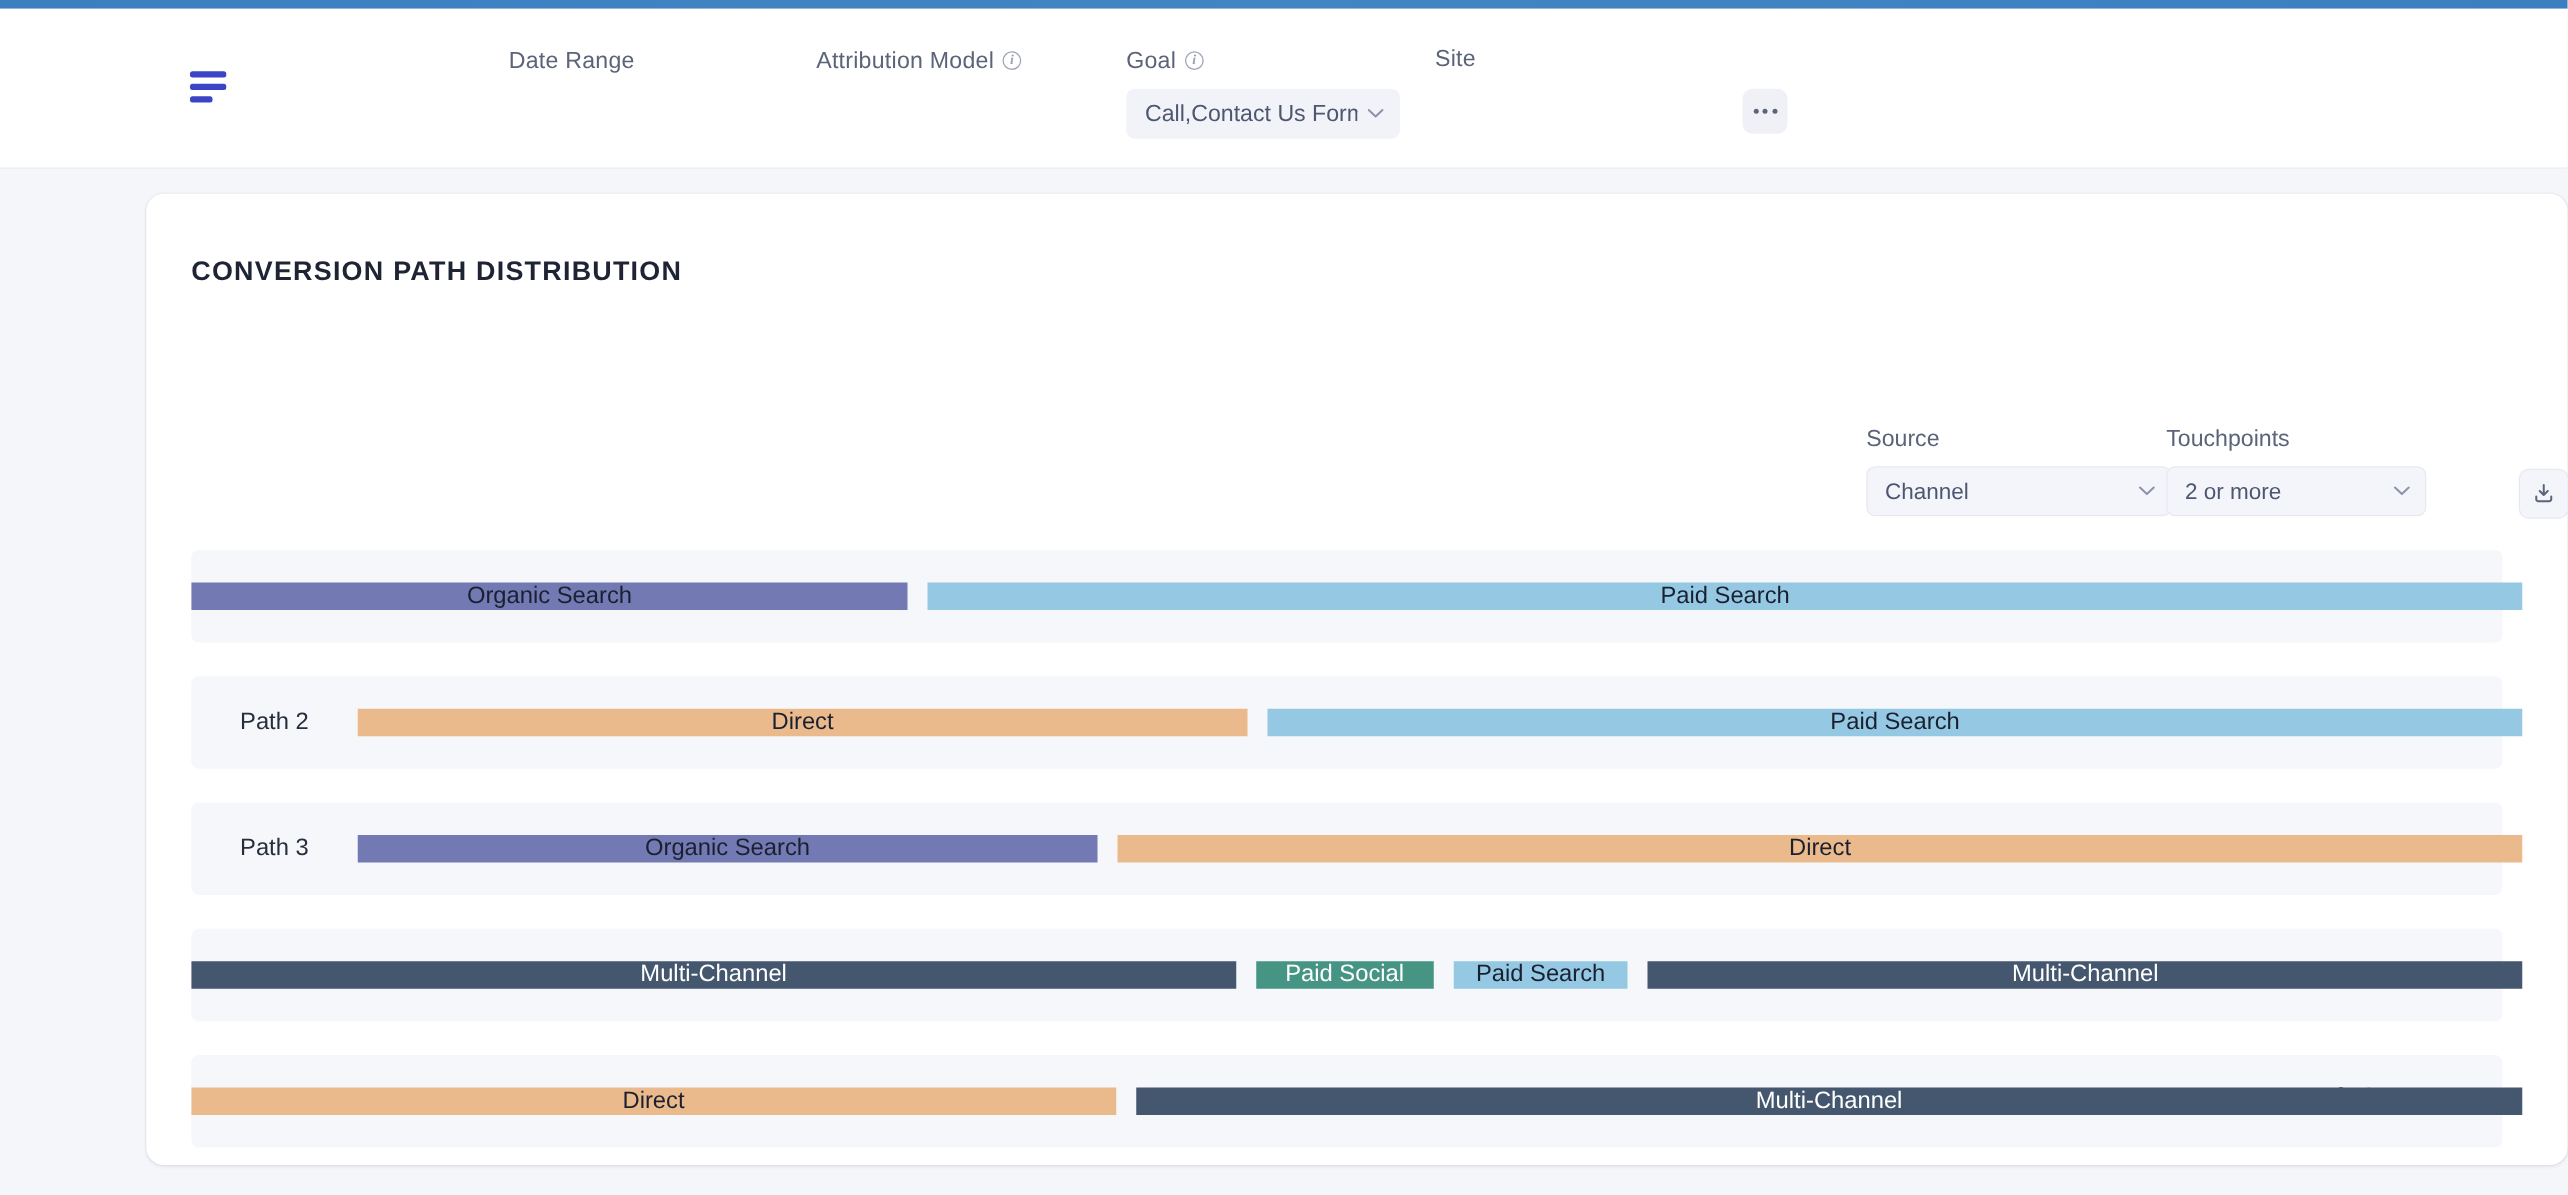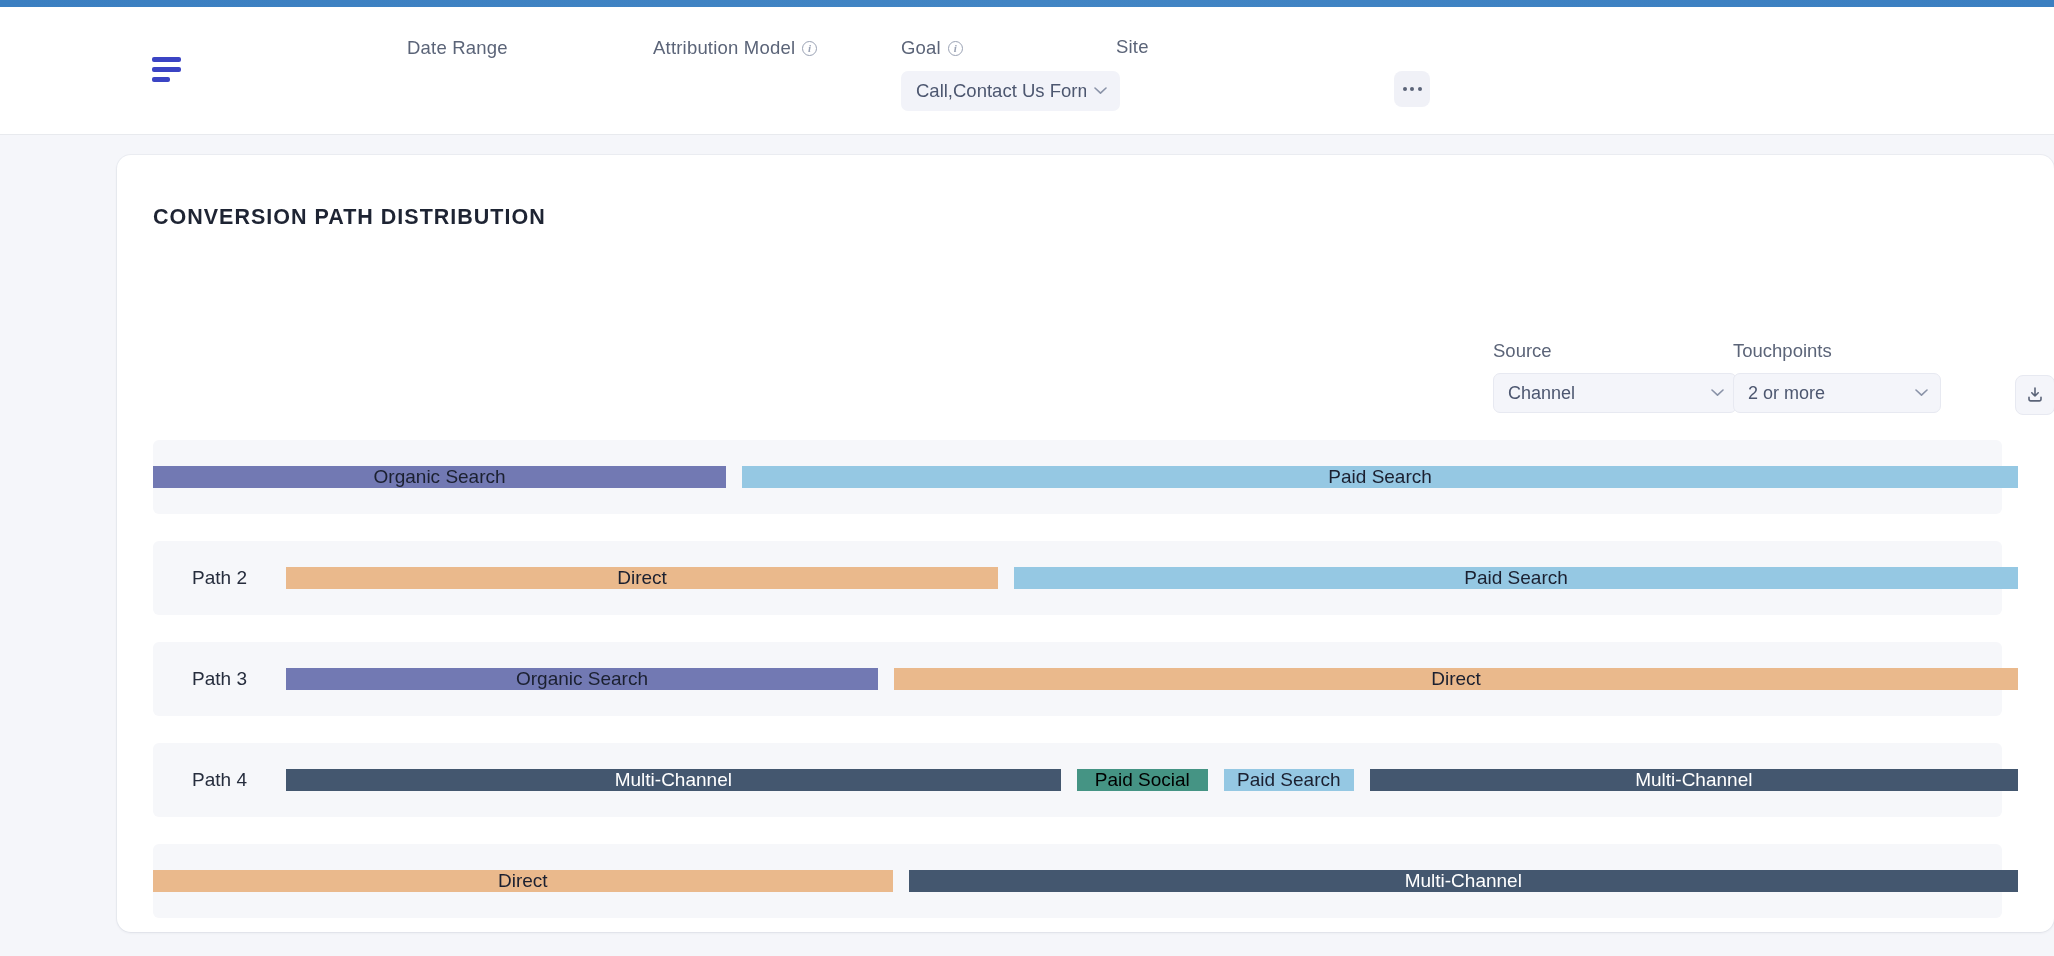--- a/index.html
+++ b/index.html
@@ -173,21 +173,21 @@
         </div>
         <div class="select" style="width:219px">
           <span class="val">Call,Contact Us Form ...</span>
           <span class="chev">
             <svg width="13" height="8" viewBox="0 0 13 8" fill="none">
               <path d="M1 1l5.5 5.2L12 1" stroke="#8a93a8" stroke-width="1.6" stroke-linecap="round" stroke-linejoin="round"></path>
             </svg>
           </span>
         </div>
       </div>
-      <div class="filter-group" style="left: 1116px; top: 29px;">
+      <div class="filter-group" style="left: 1148px; top: 29px;">
         <div class="filter-label">Site</div>
       </div>
     </div>
   <div class="kebab-btn">
     <i></i>
     <i></i>
     <i></i>
   </div>
 </div>
 
@@ -244,24 +244,23 @@
       <div class="path-row">
         <div class="path-row-bg"></div>
         <div class="path-label">Path 3</div>
         <div class="path-bar">
           <div class="seg" style="width: 34.5%; background: rgb(114, 121, 179); color: rgb(27, 32, 48);">Organic Search</div>
           <div class="seg" style="width: 65.5%; background: rgb(234, 185, 140); color: rgb(27, 32, 48);">Direct</div>
         </div>
       </div>
       <div class="path-row">
         <div class="path-row-bg"></div>
-        <div class="path-label">Path 4</div>
         <div class="path-bar">
           <div class="seg" style="width: 46%; background: rgb(68, 87, 111); color: rgb(255, 255, 255);">Multi-Channel</div>
-          <div class="seg" style="width: 7.8%; background: rgb(69, 148, 132); color: #000000;">Paid Social</div>
+          <div class="seg" style="width: 7.8%; background: rgb(69, 148, 132); color: #ffffff;">Paid Social</div>
           <div class="seg" style="width: 7.7%; background: rgb(149, 200, 227); color: rgb(27, 32, 48);">Paid Search</div>
           <div class="seg" style="width: 38.5%; background: rgb(68, 87, 111); color: rgb(255, 255, 255);">Multi-Channel</div>
         </div>
       </div>
       <div class="path-row">
         <div class="path-row-bg"></div>
         <div class="path-bar">
           <div class="seg" style="width: 40%; background: rgb(234, 185, 140); color: rgb(27, 32, 48);">Direct</div>
           <div class="seg" style="width: 60%; background: rgb(68, 87, 111); color: rgb(255, 255, 255);">Multi-Channel</div>
         </div>

